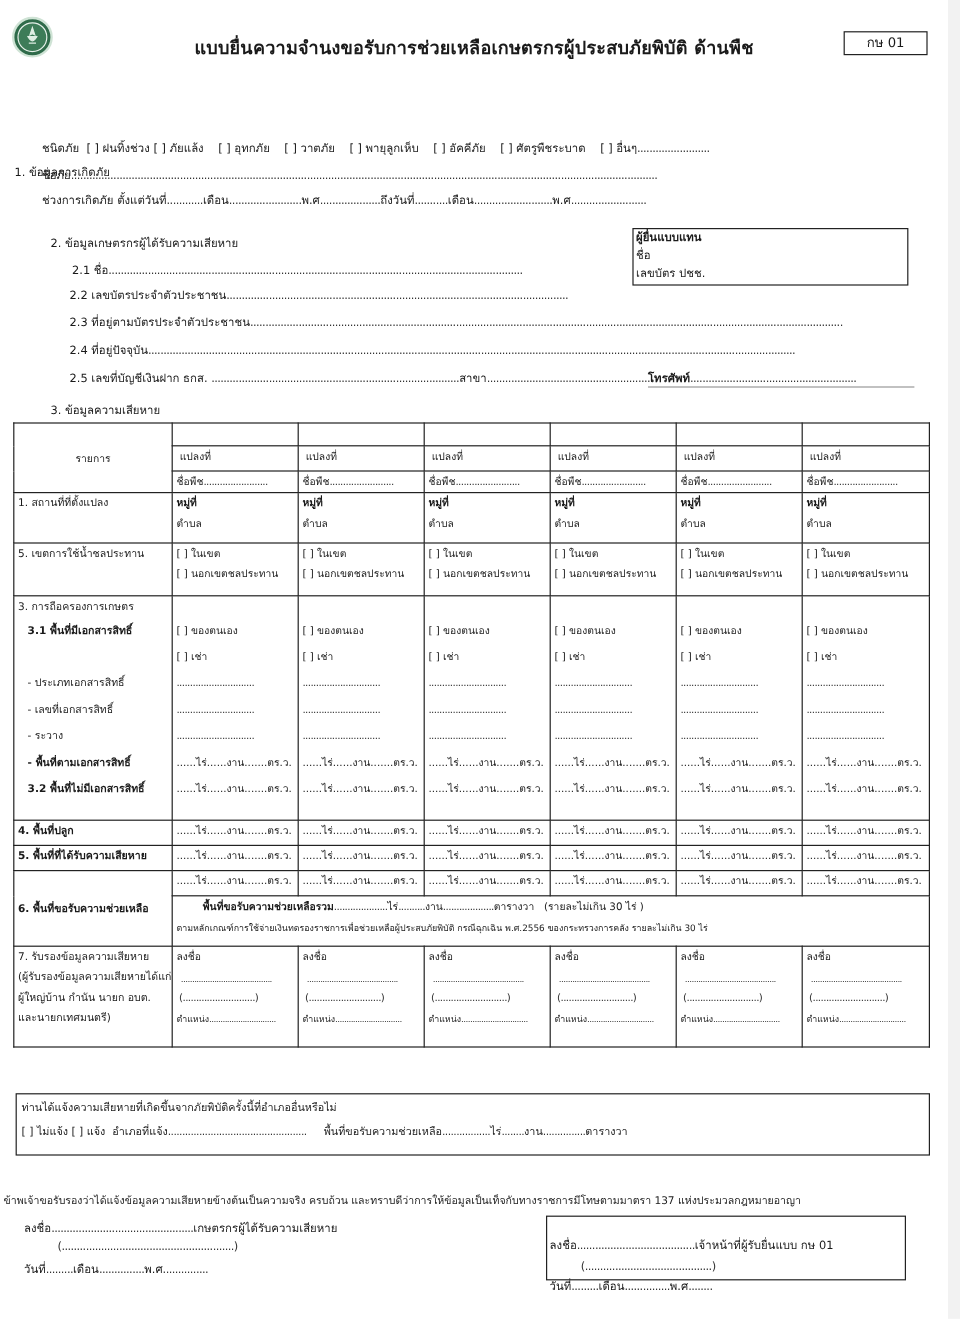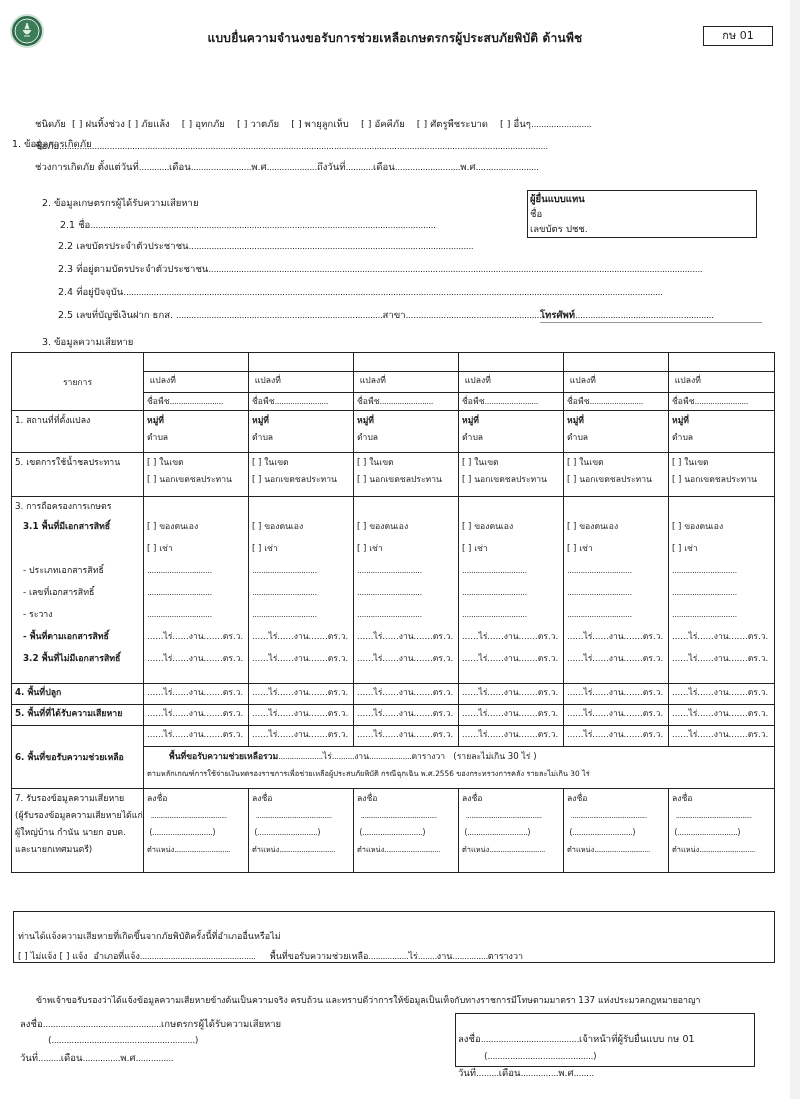--- a/index.html
+++ b/index.html
@@ -14,21 +14,21 @@
   .page { position: absolute; left: 0; top: 0; width: 790px; height: 1099px; background: #fff; }
   .edge { position: absolute; right: 0; top: 0; width: 10px; height: 1099px; background: #f2f2f2; }
 
   .logo {
     position: absolute; left: 10px; top: 14px; width: 34px; height: 34px;
     border-radius: 50%; background: #2f6b4a; border: 2px solid #cfe3d5;
     display: flex; align-items: center; justify-content: center;
   }
   .title {
     position: absolute; left: 0; top: 28px; width: 790px; text-align: center;
-    font-size: 12px; font-weight: bold; letter-spacing: 0.2px;
+    font-size: 15px; font-weight: bold; letter-spacing: 0.2px;
   }
   .form-code {
     position: absolute; left: 703px; top: 26px; width: 70px; height: 20px;
     border: 1.3px solid #222; text-align: center; font-size: 11px; line-height: 18px;
   }
   .notice {
     position: absolute; left: 13px; top: 62px; width: 761px; height: 22px;
     border: 1.5px solid #222; font-size: 9.6px; line-height: 19px; padding-left: 4px;
     white-space: nowrap; overflow: hidden;
   }
@@ -51,25 +51,25 @@
   }
   table.dmg td { border: 1px solid #222; vertical-align: top; padding: 1px 3px; white-space: nowrap; overflow: hidden; }
   table.dmg td.label { font-size: 8.8px; }
   .cell-line { height: 17px; line-height: 17px; }
   .cell-line.tall { height: 22px; line-height: 22px; }
   .small { font-size: 7.4px; }
   .center { text-align: center; }
 
   .other-box {
     position: absolute; left: 13px; top: 911px; width: 762px; height: 52px;
-    border: 1.5px solid #222; font-size: 9px; padding: 14px 4px;
+    border: 1.5px solid #222; font-size: 9px; padding: 2px 4px;
   }
   .other-box div { height: 20px; line-height: 20px; white-space: nowrap; }
 
-  .cert { position: absolute; left: 36px; top: 993px; font-size: 8.8px; white-space: nowrap; }
+  .cert { position: absolute; left: 3px; top: 993px; font-size: 8.8px; white-space: nowrap; }
   .officer-box {
     position: absolute; left: 455px; top: 1013px; width: 300px; height: 54px;
     border: 1.5px solid #222; font-size: 9.5px; padding: 16px 2px;
   }
   .officer-box div { height: 17px; line-height: 17px; white-space: nowrap; }
 </style>
 </head>
 <body>
 
 <div class="page">

